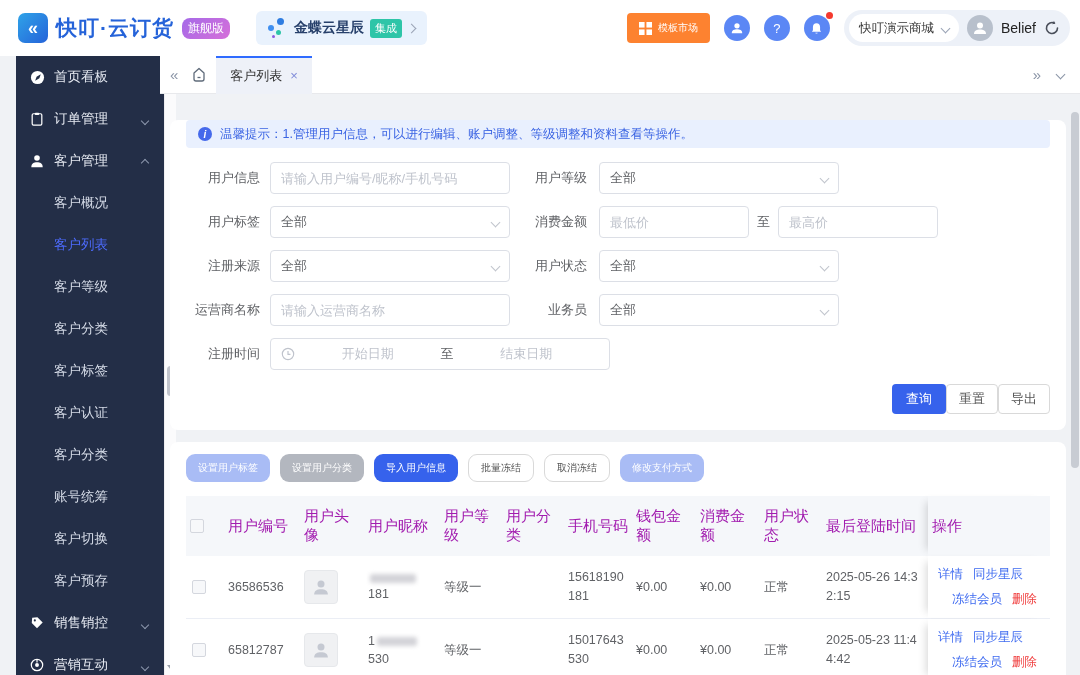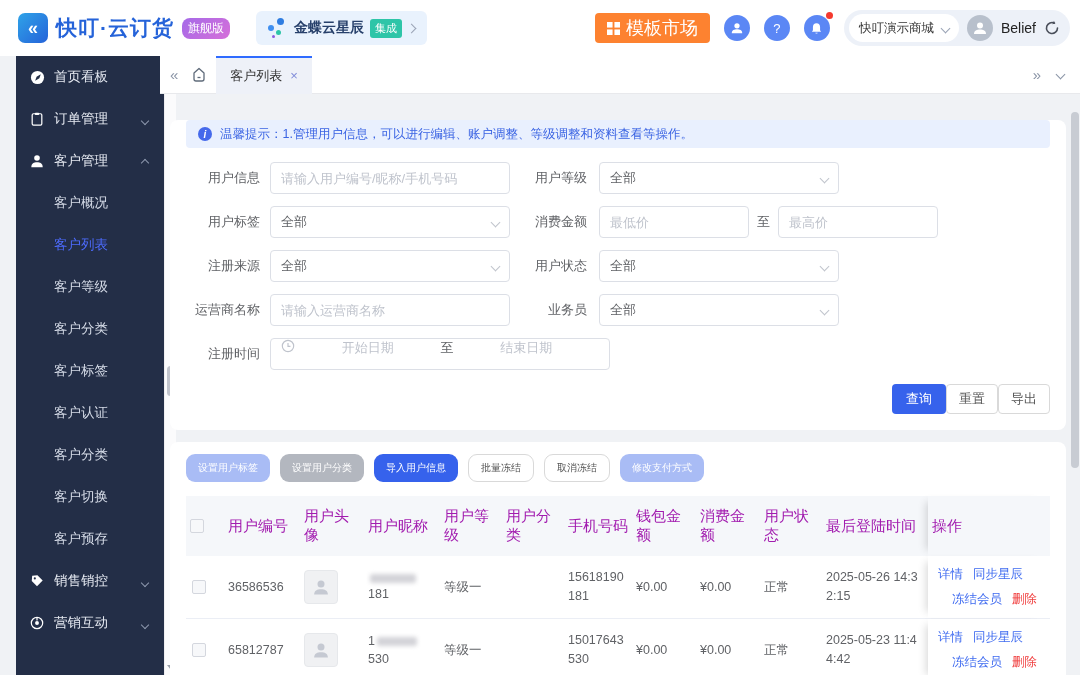--- a/index.html
+++ b/index.html
@@ -19,21 +19,21 @@
   .dots .d2 { width:6px; height:6px; background:#3f8ff0; left:0; top:7px; }
   .dots .d3 { width:5px; height:5px; background:#2ec5a8; left:8px; top:12px; }
   .dots .d4 { width:3px; height:3px; background:#8a5ae0; left:4px; top:17px; }
   .int-name { font-size:14px; font-weight:bold; color:#27406b; }
   .int-badge { background:#2ec5a8; color:#fff; font-size:11px; padding:2px 5px; border-radius:3px; }
   .chev { display:inline-block; width:7px; height:7px; border-right:1.5px solid #9aa3b5; border-bottom:1.5px solid #9aa3b5; }
   .chev.right { transform:rotate(-45deg); }
   .chev.down { transform:rotate(45deg); }
   .chev.up { transform:rotate(-135deg); }
   .topbar-right { margin-left:auto; display:flex; align-items:center; gap:14px; margin-right:10px; }
-  .tpl-btn { display:flex; align-items:center; gap:6px; background:#fd8230; border:none; color:#fff; font-size:18px; height:30px; padding:0 12px; border-radius:4px; cursor:pointer; }
+  .tpl-btn { display:flex; align-items:center; gap:6px; background:#fd8230; border:none; color:#fff; font-size:10px; height:30px; padding:0 12px; border-radius:4px; cursor:pointer; }
   .circle-icon { width:26px; height:26px; border-radius:50%; background:#5b87f5; color:#fff; display:flex; align-items:center; justify-content:center; font-size:13px; cursor:pointer; position:relative; }
   .circle-icon .reddot { position:absolute; top:-3px; right:-3px; width:7px; height:7px; border-radius:50%; background:#f5392e; }
   .account { display:flex; align-items:center; gap:8px; background:#edf1f8; border-radius:18px; height:36px; padding:4px 10px 4px 5px; }
   .shop-pill { display:flex; align-items:center; gap:8px; background:#fff; border-radius:14px; height:28px; padding:0 10px; font-size:12.5px; color:#333; cursor:pointer; }
   .avatar-circ { width:26px; height:26px; border-radius:50%; background:#b8c0cc; display:flex; align-items:center; justify-content:center; }
   .uname { font-size:14px; color:#222; }
   .refresh { cursor:pointer; display:flex; }
 
   
   .sidebar { position:absolute; top:56px; left:16px; width:160px; height:619px; background:#232e47; }
@@ -71,21 +71,21 @@
   .inp, .sel { height:32px; border:1px solid #dcdfe6; border-radius:4px; background:#fff; font-size:13px; color:#333; }
   .inp { width:240px; padding:0 10px; outline:none; font-family:inherit; }
   .inp::placeholder { color:#bfc3cc; }
   .inp.small { width:150px; }
   .inp.small2 { width:160px; }
   .sel { width:240px; display:flex; align-items:center; justify-content:space-between; padding:0 10px; color:#606266; cursor:pointer; }
   .sel .chev { border-color:#c0c4cc; }
   .flabel2 { width:65px; text-align:right; color:#606266; font-size:13px; margin-left:12px; flex:0 0 auto; }
   .fctrl2 { margin-left:12px; }
   .range-sep { margin:0 8px; color:#606266; }
-  .date-range { width:340px; height:32px; border:1px solid #dcdfe6; border-radius:4px; display:flex; padding:0 10px; color:#bfc3cc; cursor:pointer; }
+  .date-range { width:340px; height:32px; border:1px solid #dcdfe6; border-radius:4px; display:flex; align-items:center; padding:0 10px; color:#bfc3cc; cursor:pointer; }
   .date-range .ph { flex:1; text-align:center; }
   .date-range .mid { color:#606266; }
   .fbtns { display:flex; justify-content:flex-end; gap:0; margin:14px 16px 0 0; }
   .btn { height:30px; border-radius:4px; font-size:13px; cursor:pointer; font-family:inherit; }
   .btn.primary { background:#3662ec; color:#fff; border:none; padding:0 14px; }
   .btn.plain { background:#fff; color:#555; border:1px solid #d9d9d9; padding:0 12px; }
 
   .table-card { height:100%; padding-bottom:4px; }
   .tb-toolbar { display:flex; gap:10px; padding:12px 16px; }
   .tbtn { height:28px; border:none; border-radius:9px; font-size:10px; padding:0 12px; cursor:pointer; font-family:inherit; }
@@ -240,20 +240,23 @@
     <div class="s-item sub">
         <span>客户标签</span>
       </div>
     <div class="s-item sub">
         <span>客户认证</span>
       </div>
     <div class="s-item sub">
         <span>客户分类</span>
       </div>
     <div class="s-item sub">
+        <span>账号统筹</span>
+      </div>
+    <div class="s-item sub">
         <span>客户切换</span>
       </div>
     <div class="s-item sub">
         <span>客户预存</span>
       </div>
     <div class="s-item">
       <span class="s-ic">
           <svg width="14" height="14" viewBox="0 0 16 16">
             <path d="M8.5 1.5 L14.5 7.5 L8 14 L2 8 L2.5 2 Z" fill="#fff"></path>
             <circle cx="5.5" cy="5" r="1.2" fill="#232e47"></circle>

